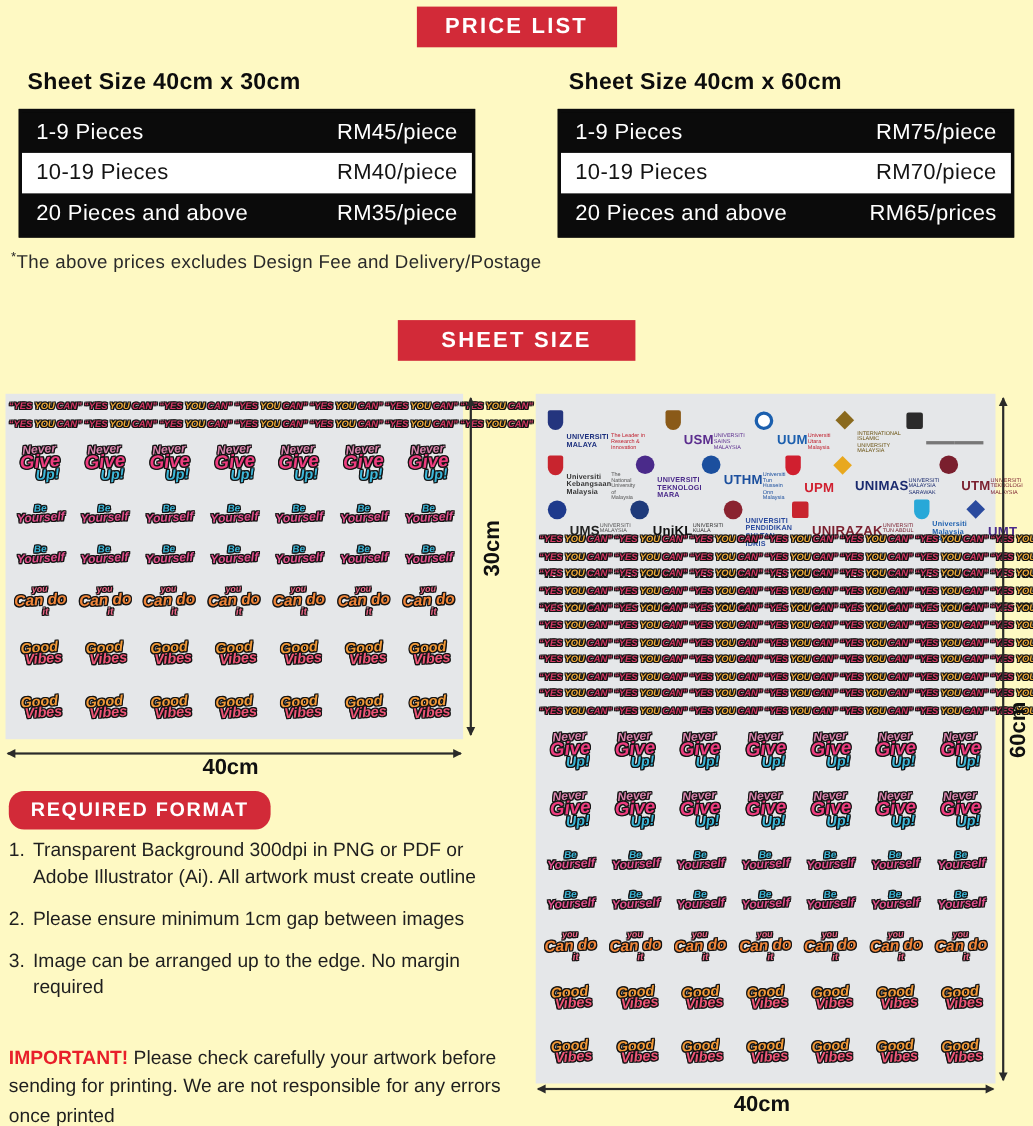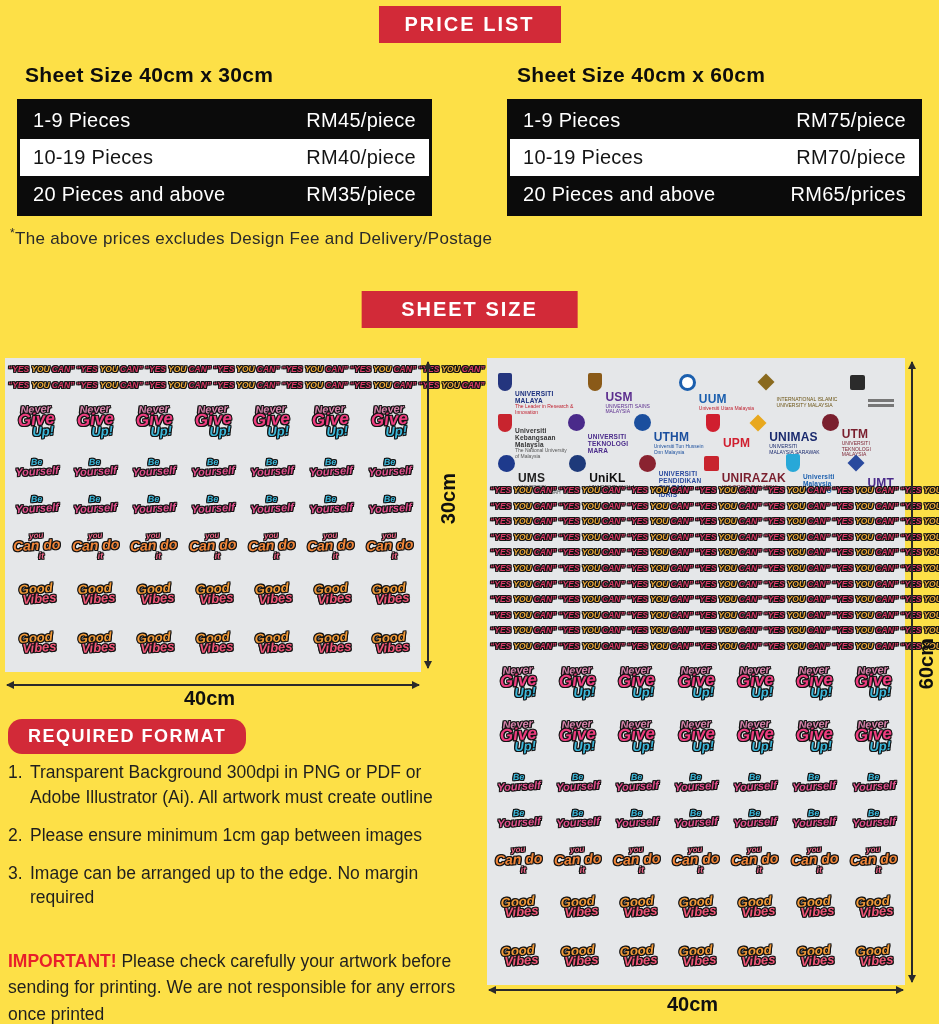--- a/index.html
+++ b/index.html
@@ -1,16 +1,16 @@
 <!DOCTYPE html>
 <html><head>
 <meta charset="utf-8">
 <style>
   html,body{margin:0;padding:0;}
-  #canvas{position:relative;width:939px;height:1024px;background:#fde047;overflow:hidden;
+  #canvas{position:relative;width:939px;height:1024px;background:#fef9c3;overflow:hidden;
           font-family:"Liberation Sans", sans-serif;color:#1c1c1c;}
 
   
   .ribbon{position:absolute;background:#d22a38;color:#fff;font-weight:bold;
           letter-spacing:2px;white-space:nowrap;}
   #ribbon-price{left:50%;transform:translateX(-50%);top:6px;padding:7px 26px;font-size:20px;}
   #ribbon-sheet{left:50%;transform:translateX(-50%);top:291px;padding:7px 40px;font-size:20px;}
   #ribbon-format{left:8px;top:719px;padding:7px 20px;font-size:18px;letter-spacing:1.5px;border-radius:14px;}
 
   
@@ -70,21 +70,21 @@
 
   
   .logo-row{height:38px;display:flex;justify-content:space-between;align-items:center;padding:0 9px;}
   .logo{display:flex;align-items:center;gap:3px;}
   .em{flex:none;display:block;}
   .em-shield{width:14px;height:18px;border-radius:2px 2px 7px 7px;}
   .em-circle{width:17px;height:17px;border-radius:50%;}
   .em-ring{width:11px;height:11px;border-radius:50%;border:3px solid;background:#fff;}
   .em-diamond{width:12px;height:12px;transform:rotate(45deg);margin:2px;}
   .em-box{width:15px;height:15px;border-radius:2px;}
-  .ltx{display:flex;flex-direction:column;line-height:1.08;text-align:left;margin-top:41px;}
+  .ltx{display:flex;flex-direction:row;line-height:1.08;text-align:left;margin-top:41px;}
   .ltx .main{font-weight:bold;letter-spacing:.2px;}
   .ltx .main.big{font-size:12px;}
   .ltx .main.small{font-size:6.5px;max-width:62px;}
   .ltx .sub{font-size:5px;color:#555;max-width:70px;}
   .ltx .bar{width:26px;height:3px;background:#777;margin:1px 0;}
 
   
   .arr-v{position:absolute;width:2px;background:#2a2a2a;}
   .arr-v::before,.arr-v::after{content:"";position:absolute;left:-3px;
       border-left:4px solid transparent;border-right:4px solid transparent;}

